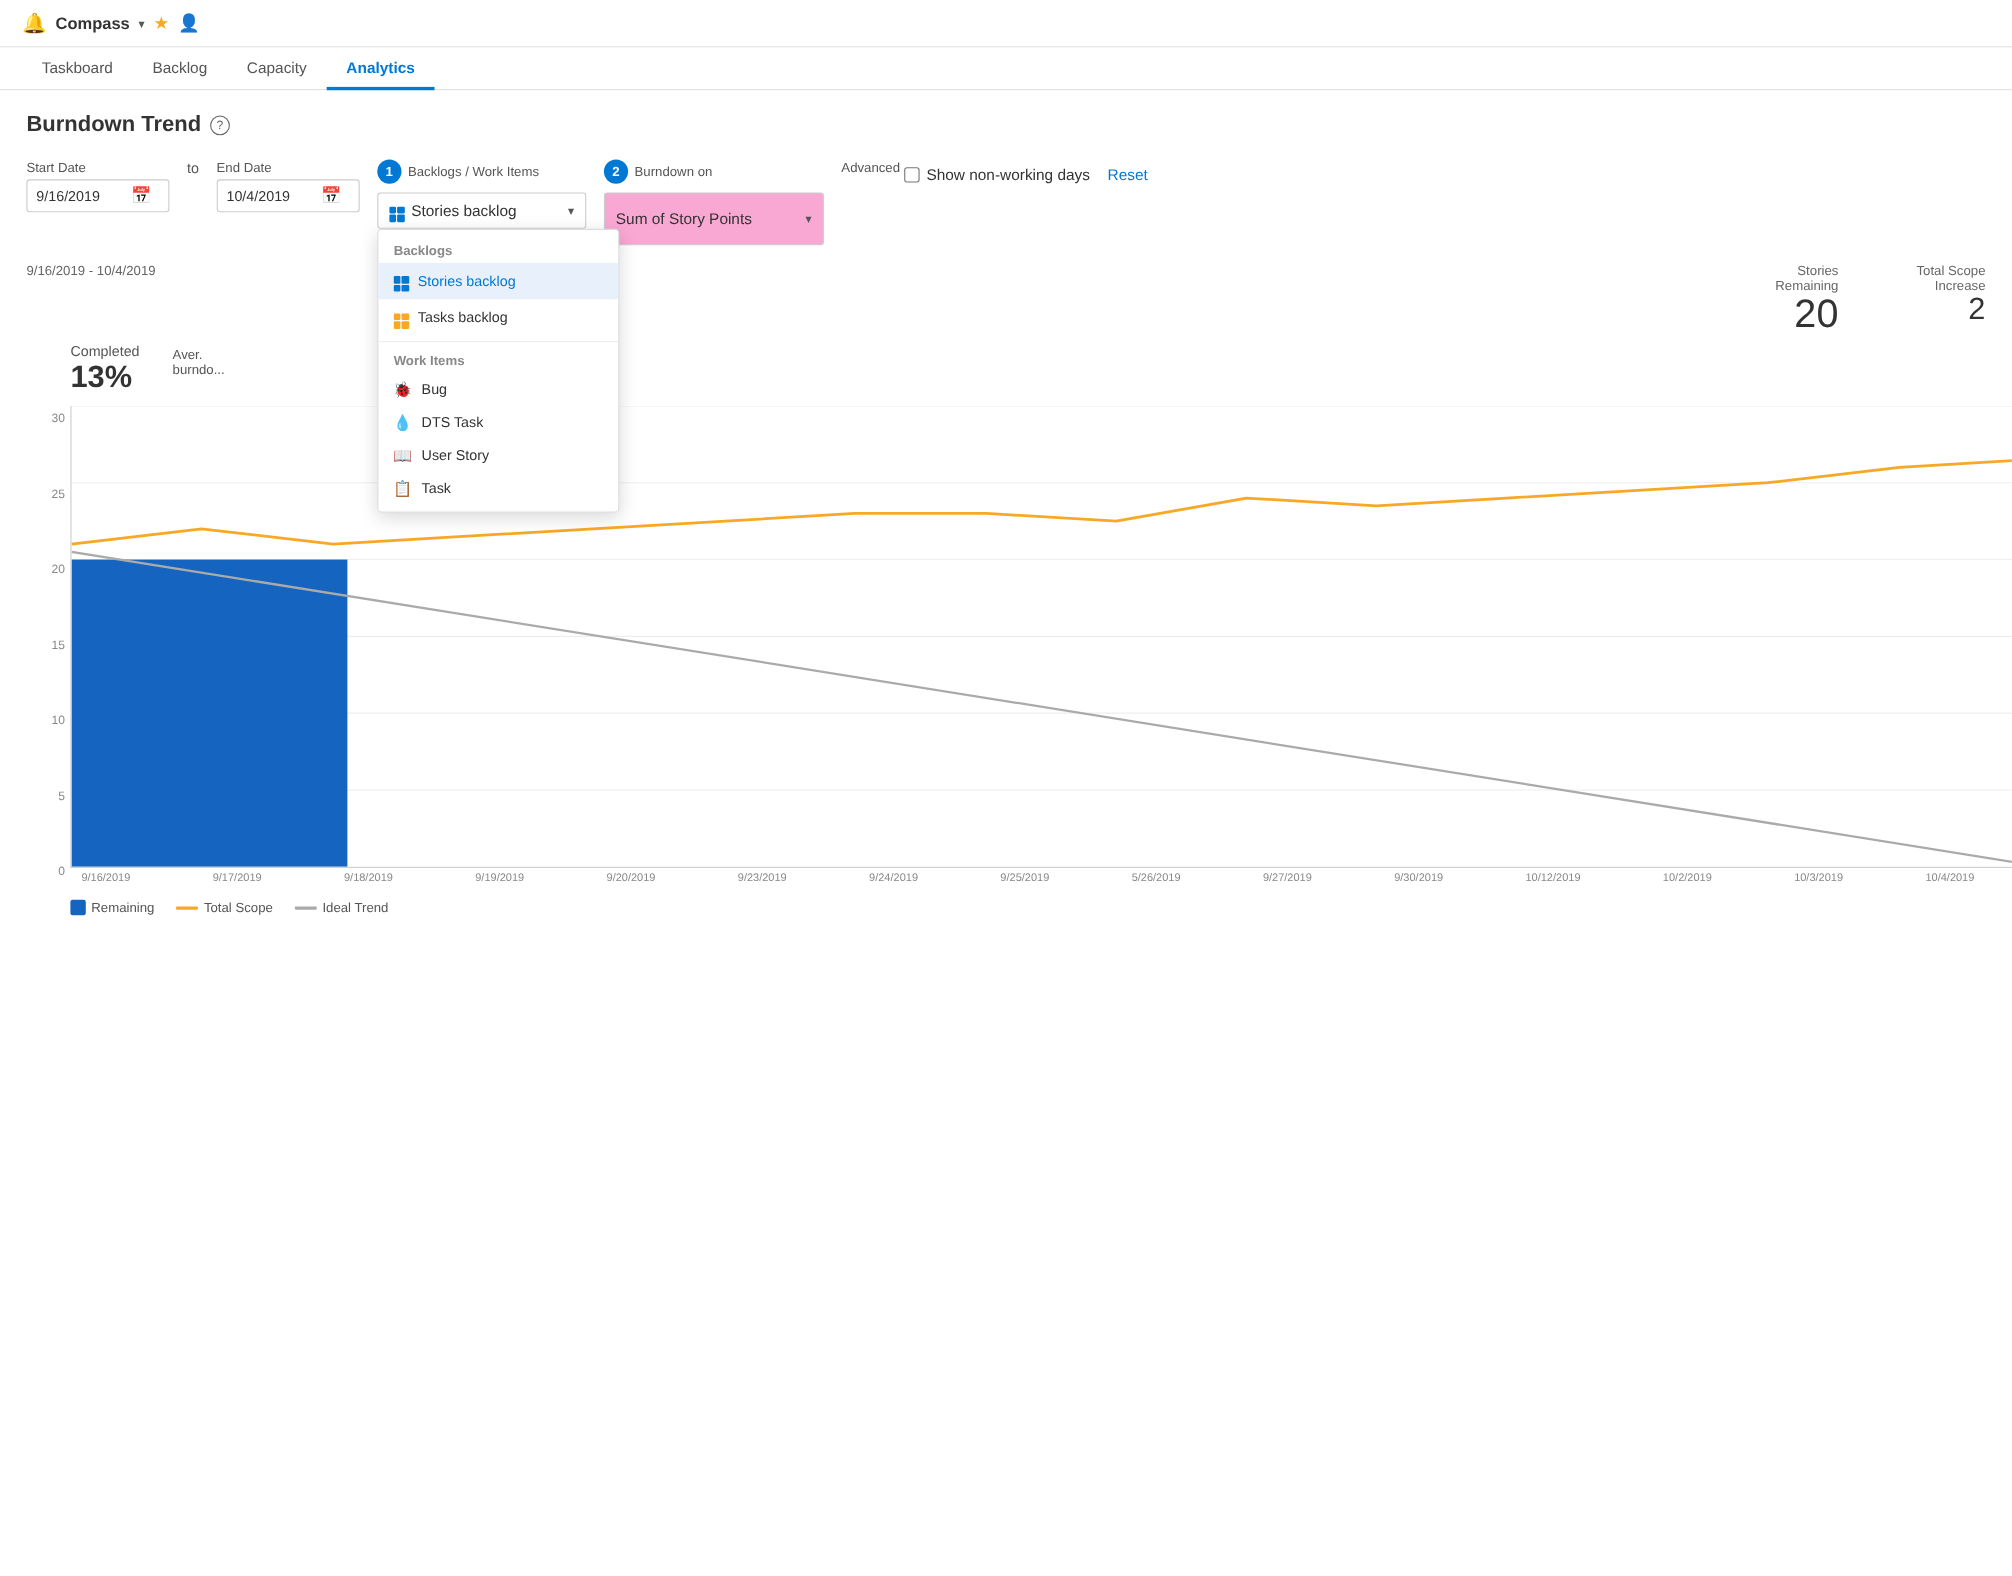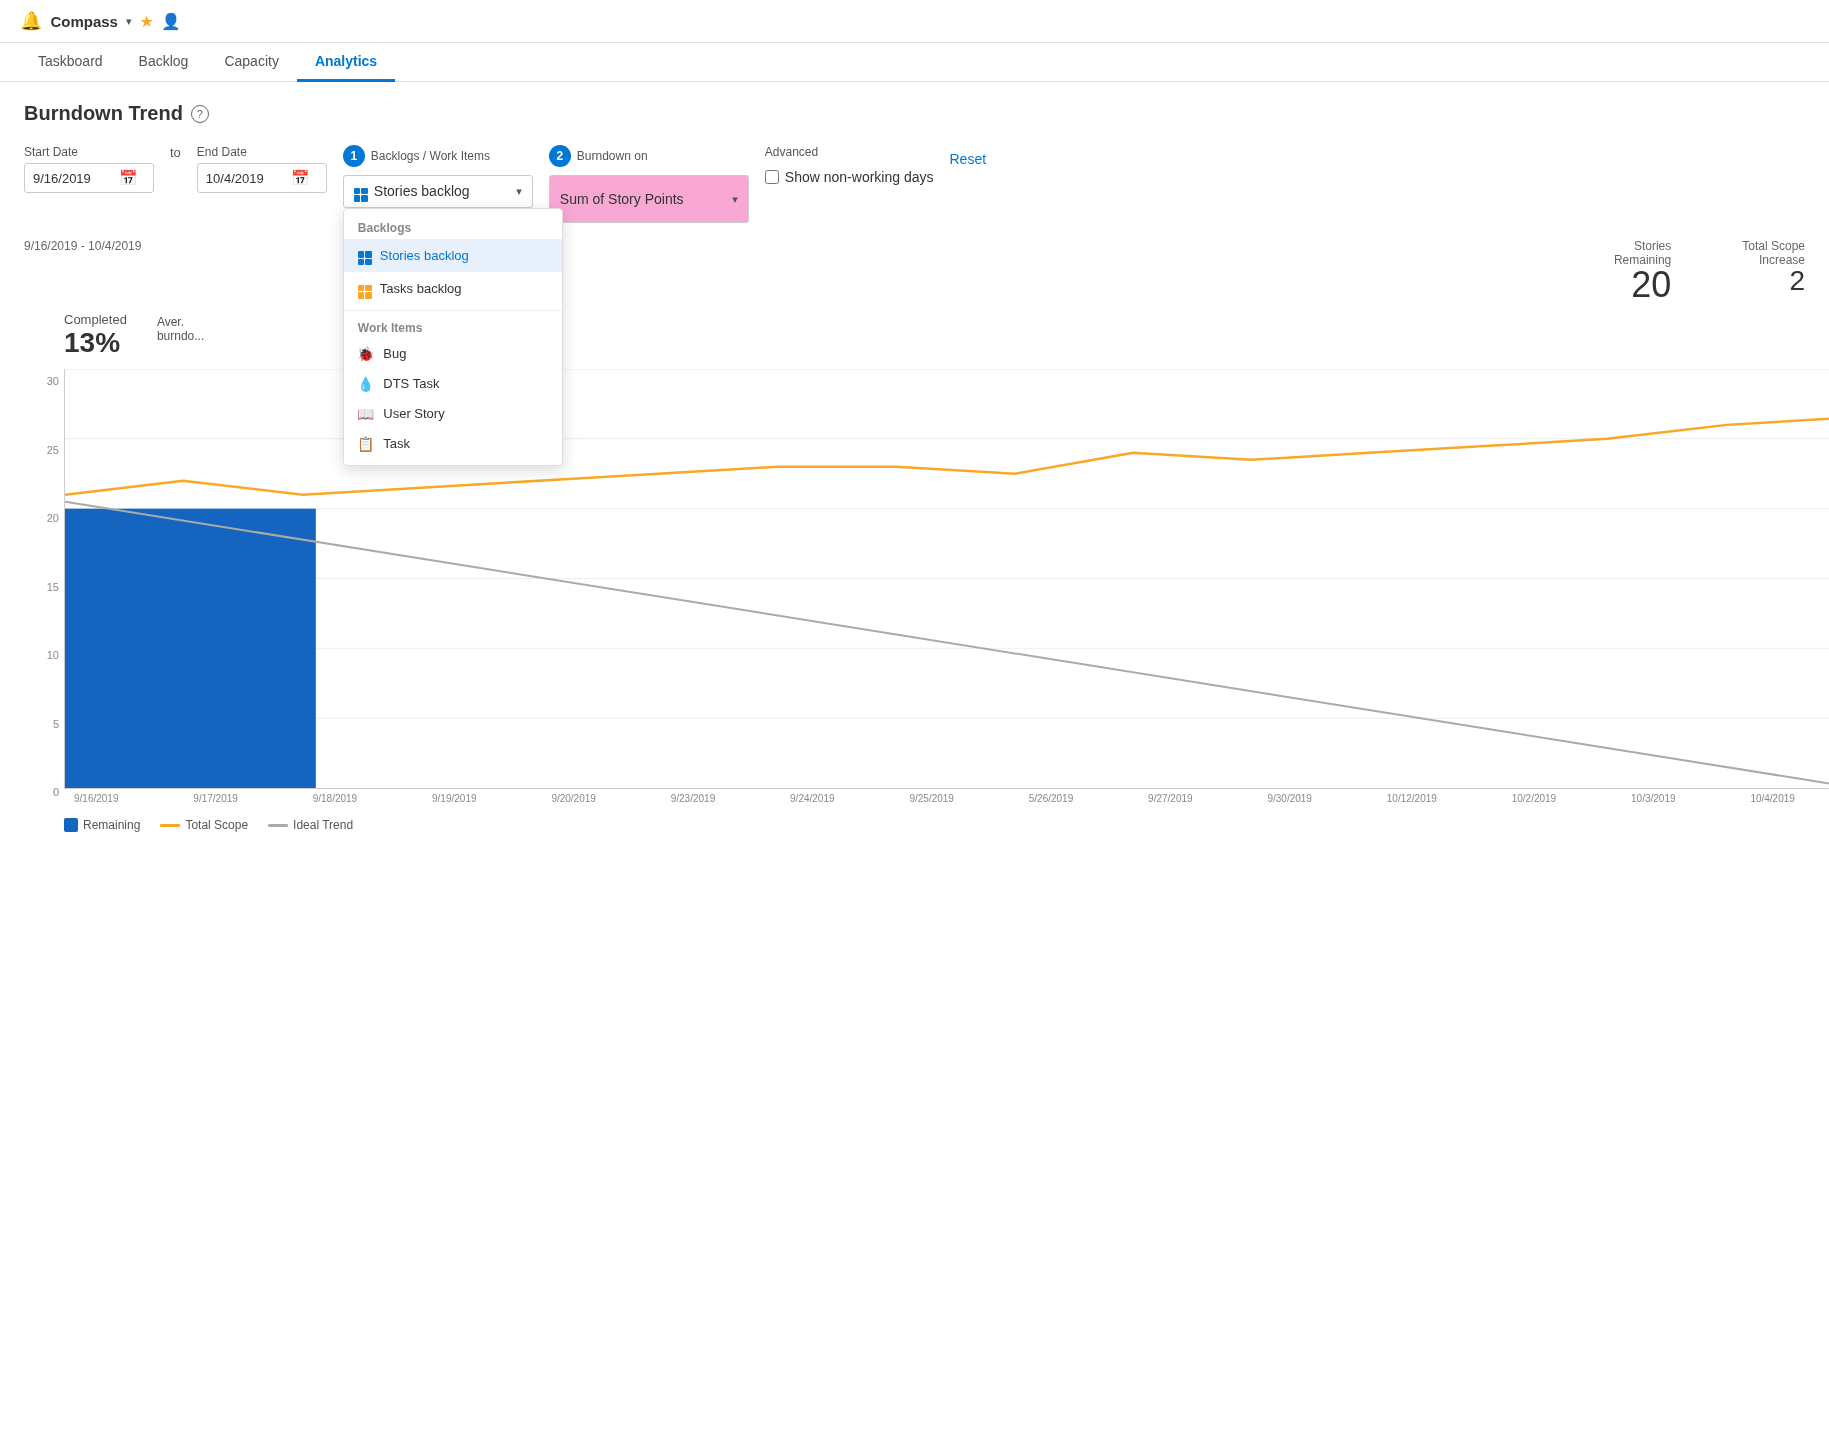--- a/index.html
+++ b/index.html
@@ -125,21 +125,21 @@
       border: 1px solid #ccc;
       border-radius: 3px;
       padding: 15px 10px;
       background: #f9a8d4;
       cursor: pointer;
       gap: 6px;
       min-width: 200px;
     }
     .burndown-select .chevron { margin-left: auto; font-size: 11px; color: #555; }
 
-    .advanced-group { display: flex; flex-direction: column; gap: 4px; }
+    .advanced-group { display: flex; gap: 4px; }
     .advanced-label { font-size: 12px; color: #555; }
     .show-nonworking {
       display: flex;
       align-items: center;
       gap: 6px;
       padding: 6px 0;
     }
     .show-nonworking input[type="checkbox"] { width: 14px; height: 14px; cursor: pointer; }
 
     .reset-btn {

